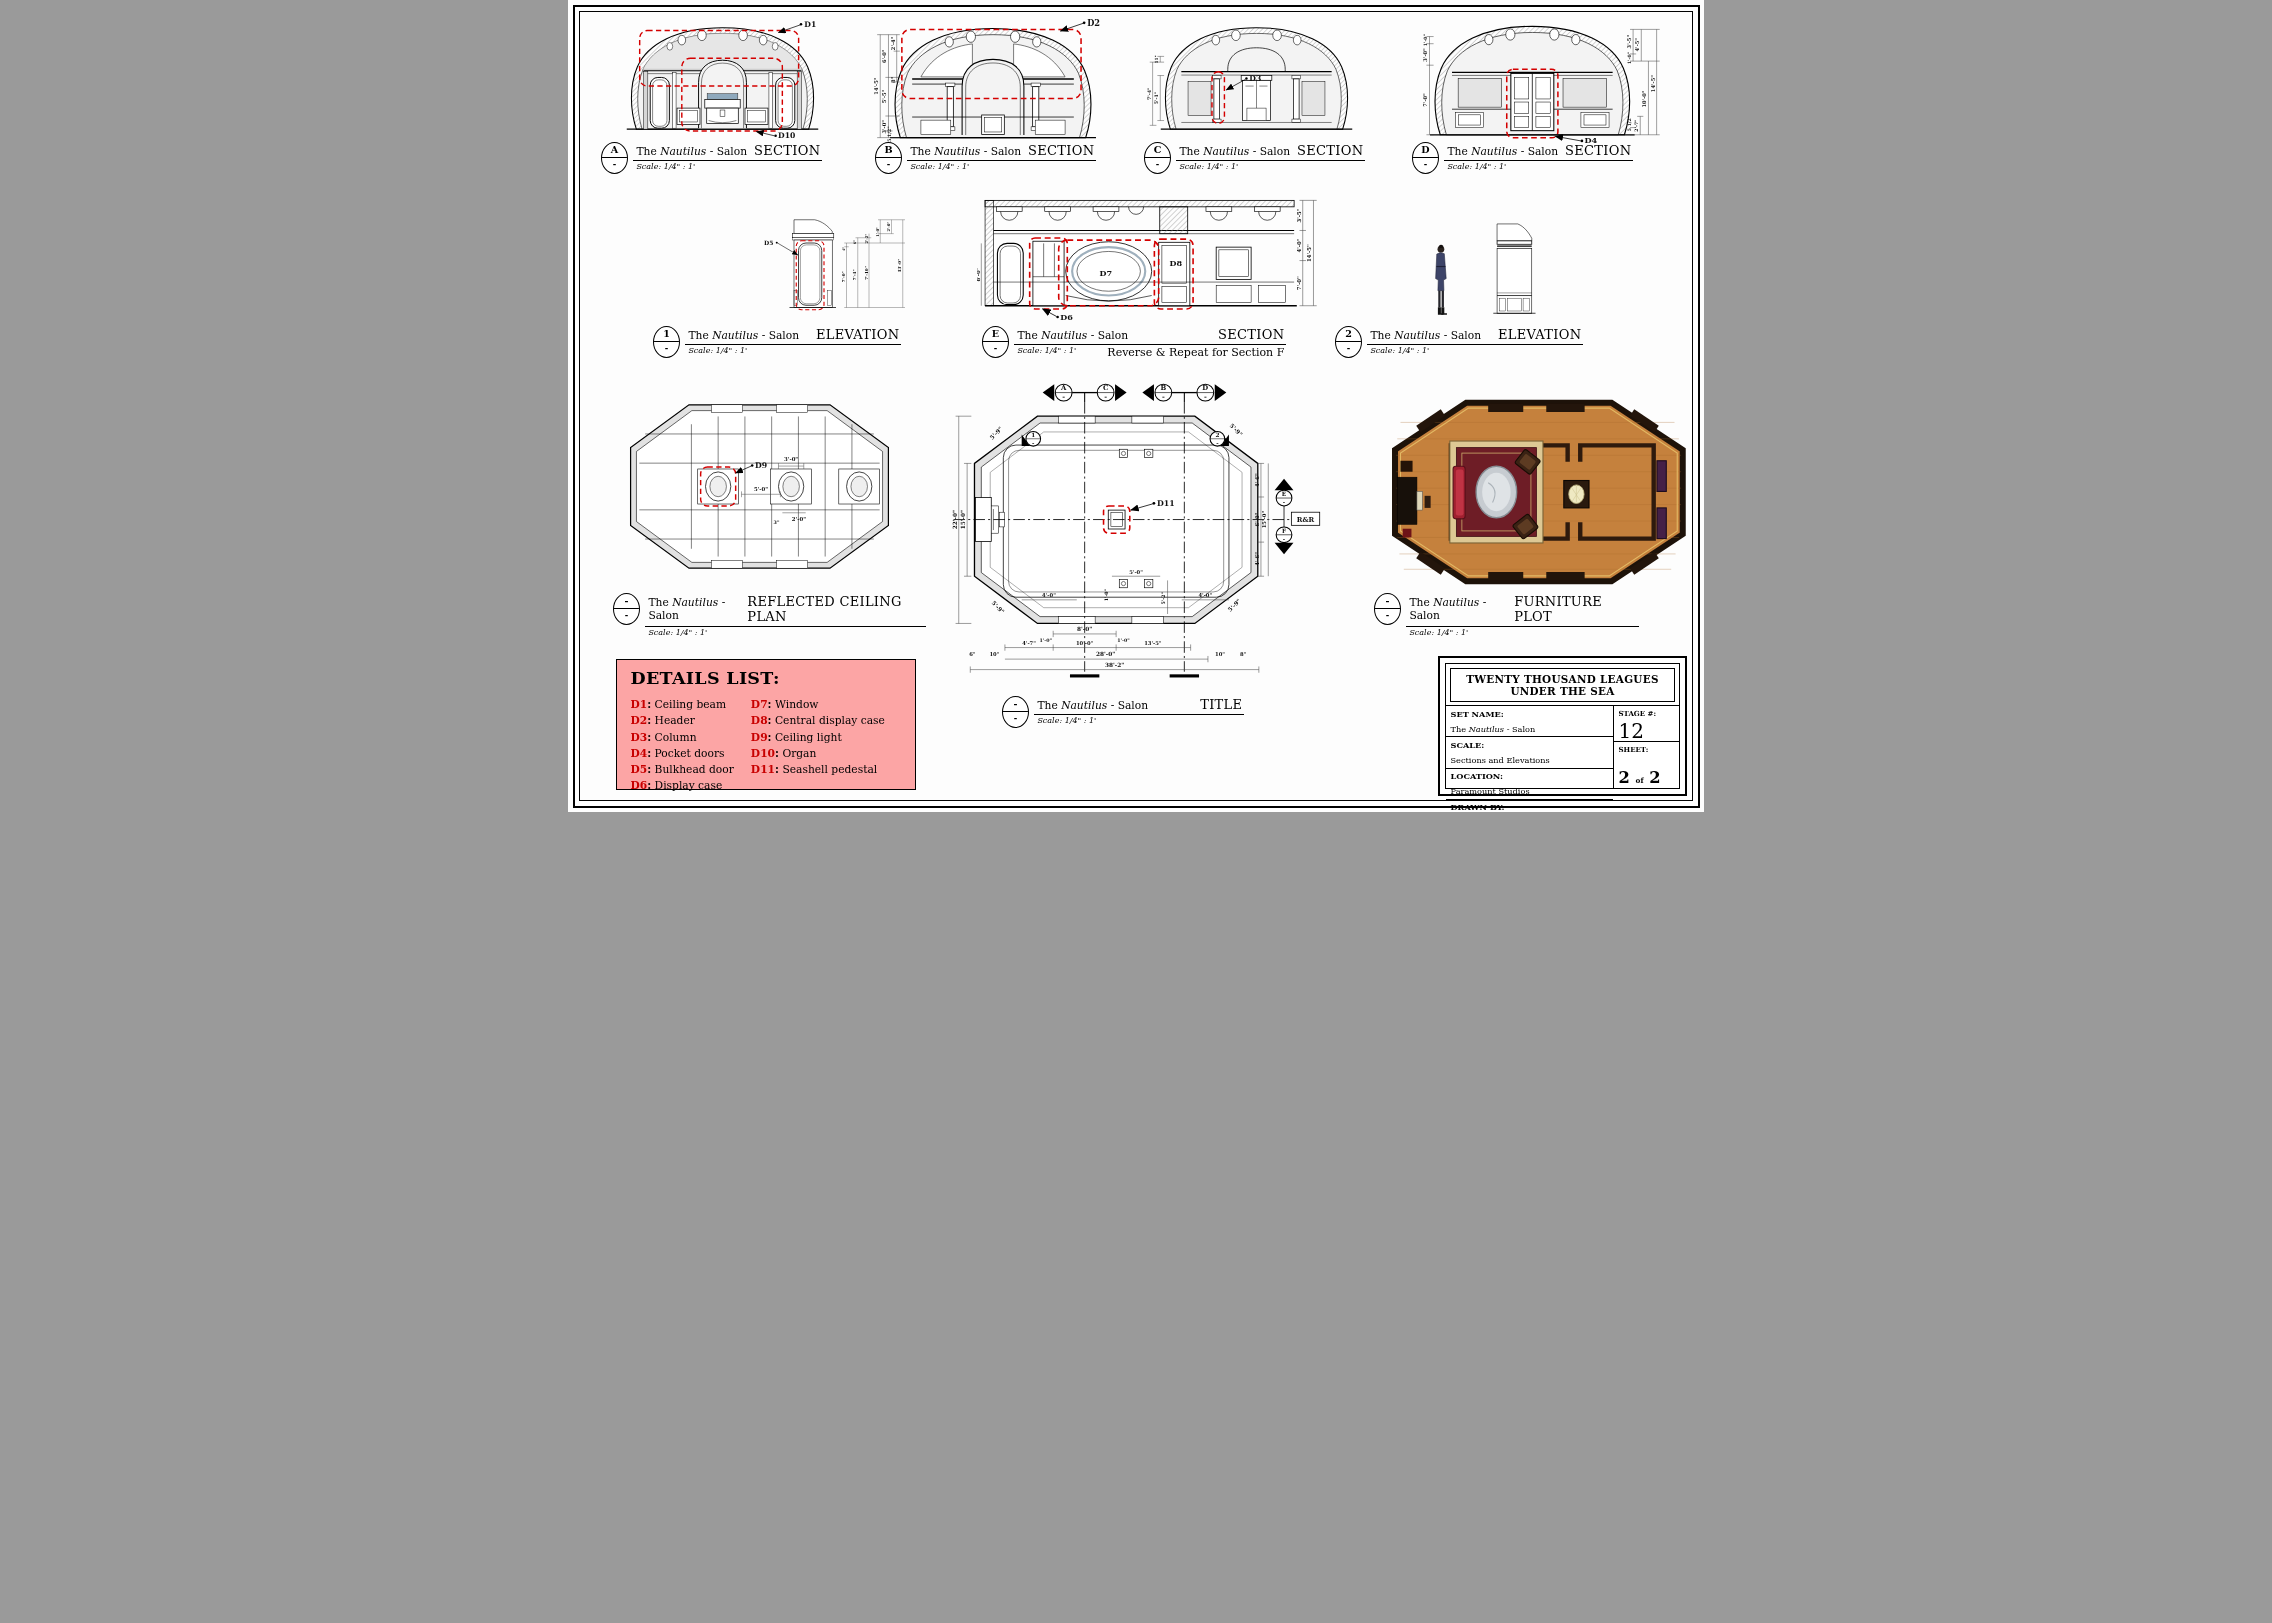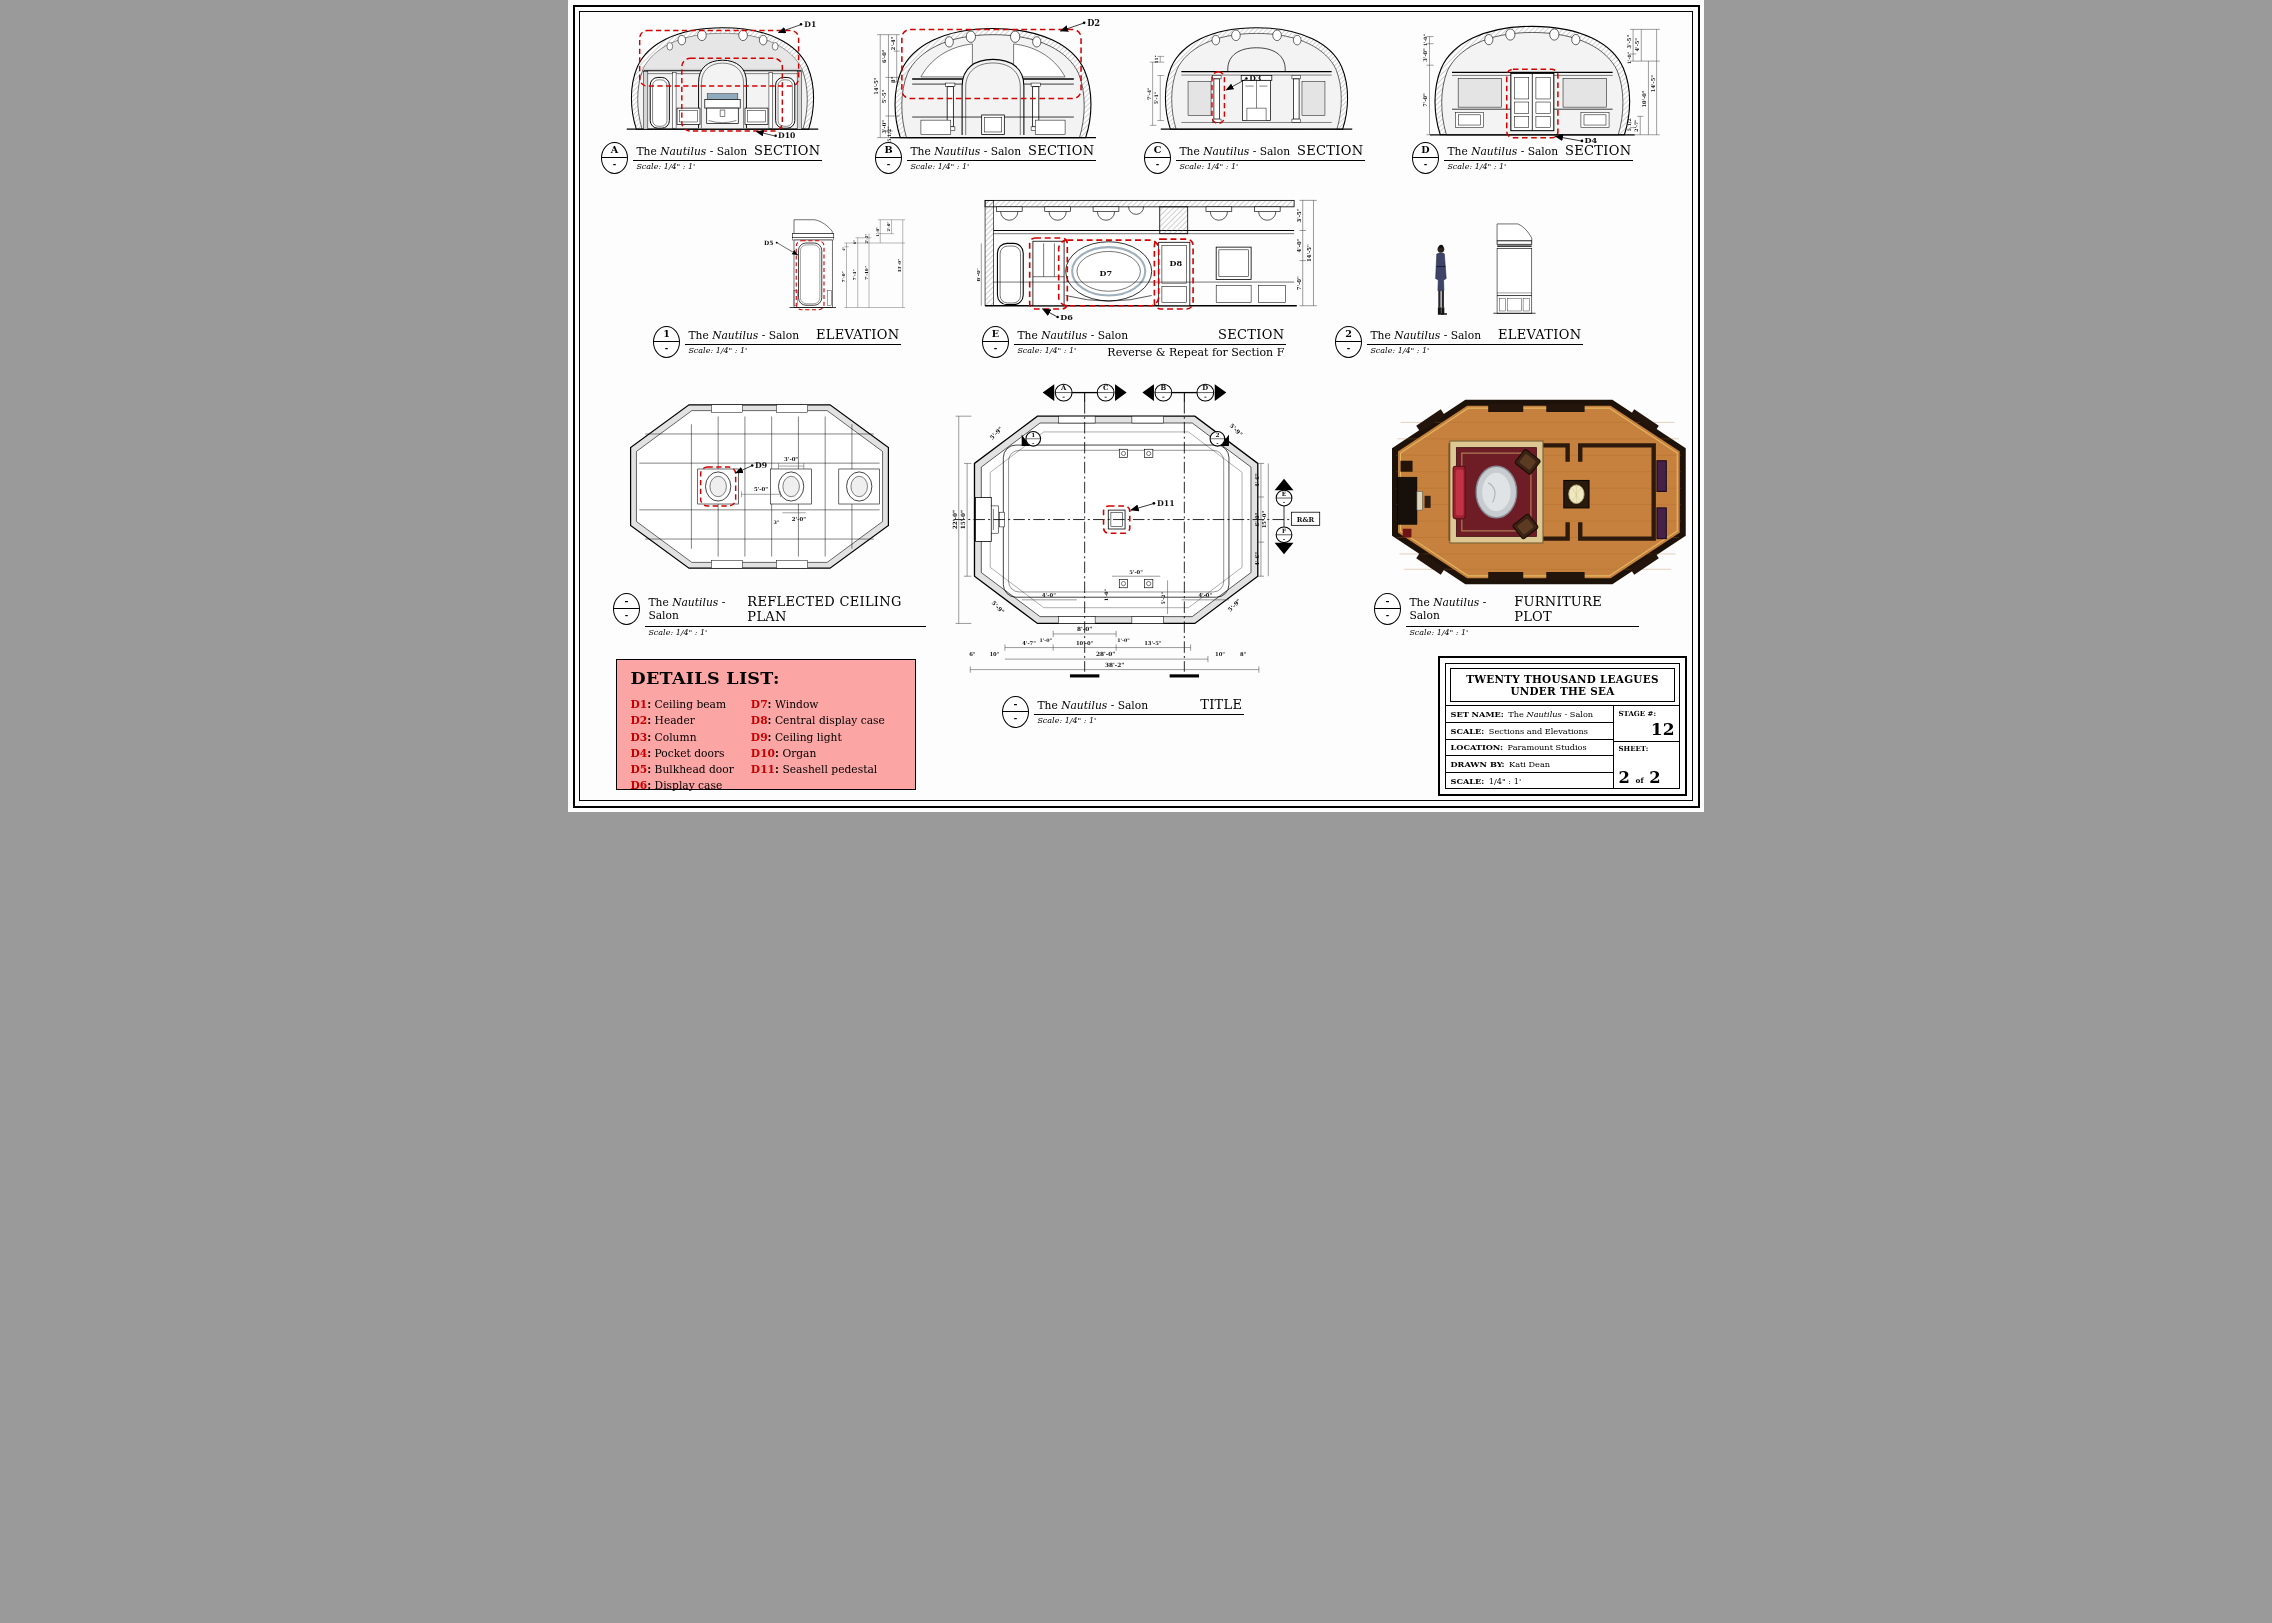--- a/index.html
+++ b/index.html
@@ -34,29 +34,29 @@
   .dcols{display:flex;gap:17px;}
   .ditem{font-size:10.7px;line-height:16.3px;white-space:nowrap;}
   .did{color:#c80000;font-weight:700;}
   .dcol{font-weight:700;}
   
   .tblock{position:absolute;border:2px solid #000;background:#fff;padding:5px;box-sizing:border-box;}
   .tbin{border:0.8px solid #000;height:100%;box-sizing:border-box;display:flex;flex-direction:column;}
   .tbanner{margin:4px 4px 3.4px 4px;border:1.1px solid #000;text-align:center;font-weight:700;font-size:10.4px;letter-spacing:0.3px;padding:4px 1.1px;}
   .tgrid{flex:1;display:flex;border-top:1.1px solid #000;min-height:0;}
   .tleft{flex:1;display:flex;flex-direction:column;}
-  .trow{display:flex;align-items:baseline;gap:4.5px;padding:2.8px 4.5px;border-bottom:0.8px solid #000;font-size:8.2px;}
+  .trow{display:flex;align-items:baseline;gap:4.5px;padding:2.8px 4.5px;border-bottom:0.8px solid #000;font-size:8.2px;flex-direction:column;}
   .trow:last-child{border-bottom:none;}
   .tlab{font-weight:700;white-space:nowrap;}
   .tval i{font-style:italic}
   .tright{width:65px;border-left:0.8px solid #000;display:flex;flex-direction:column;}
   .tstage{height:36px;border-bottom:0.8px solid #000;padding:2.3px 4.5px;box-sizing:border-box;}
   .tsheet{flex:1;padding:2.3px 4.5px;box-sizing:border-box;display:flex;flex-direction:column;}
   .tslab{font-size:7px;font-weight:700;}
-  .tsnum{text-align:right;font-size:17px;font-weight:700;margin-top:1.1px;}
+  .tsnum{text-align:left;font-size:20px;font-weight:400;margin-top:1.1px;}
   .tsheetnum{text-align:left;font-size:16.3px;font-weight:700;margin-top:14.7px;}
   .tof{font-size:7.3px;font-weight:700;}
 </style>
 </head>
 <body>
 
 <div class="sheet">
   <div class="frame1"></div>
   <div class="frame2"></div>
 

